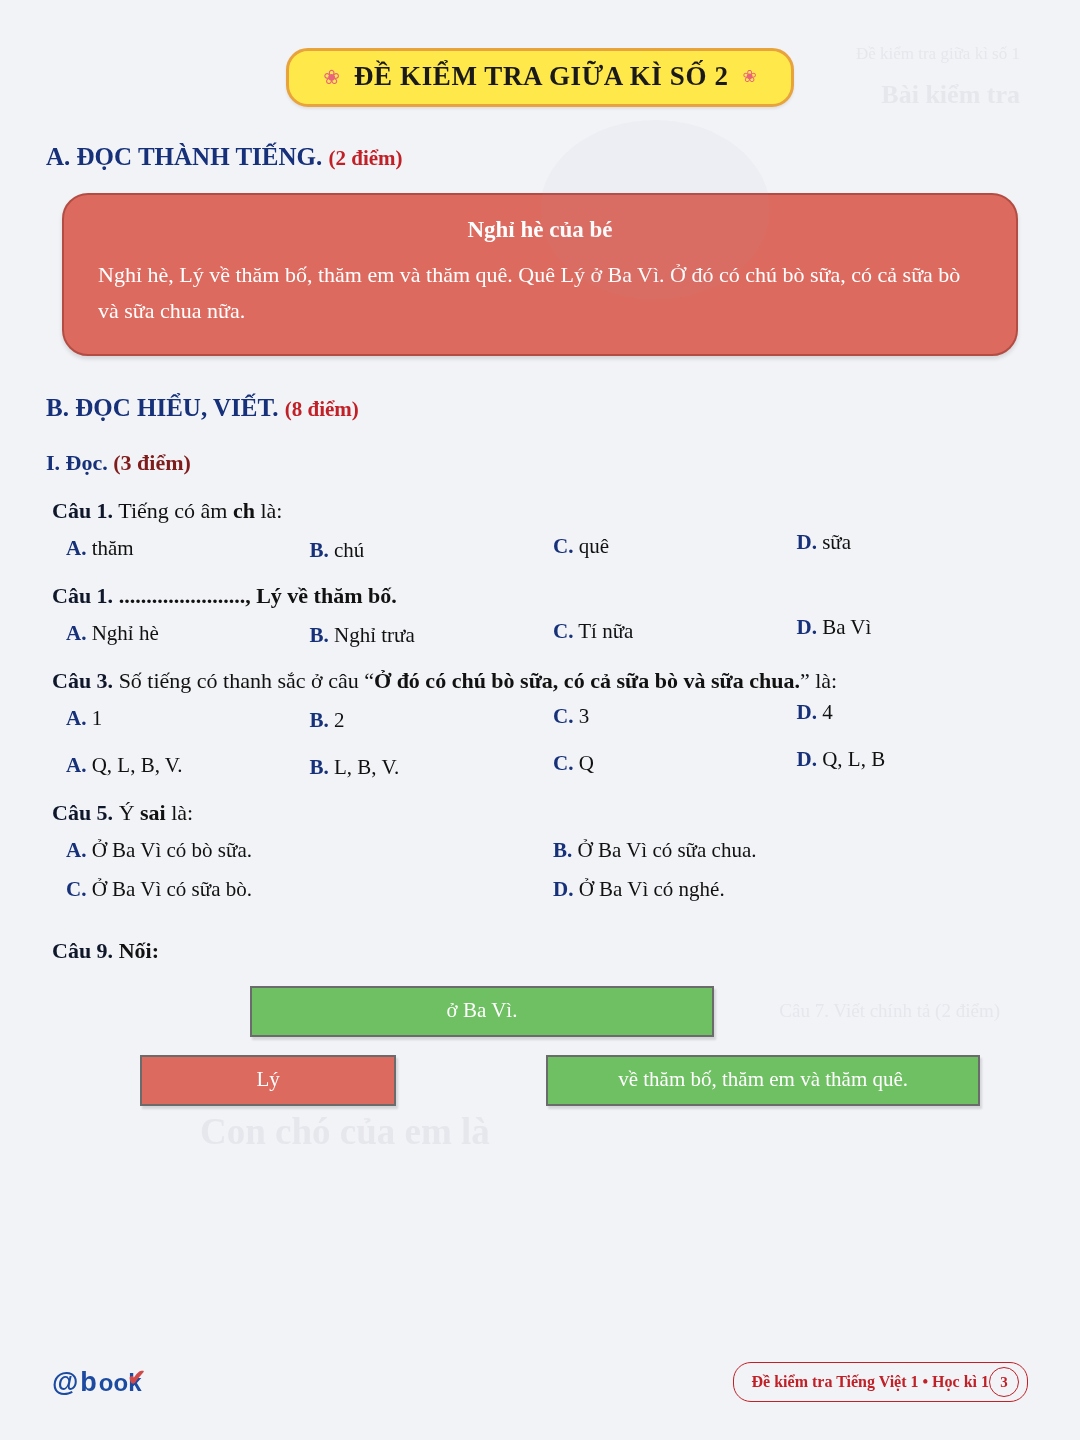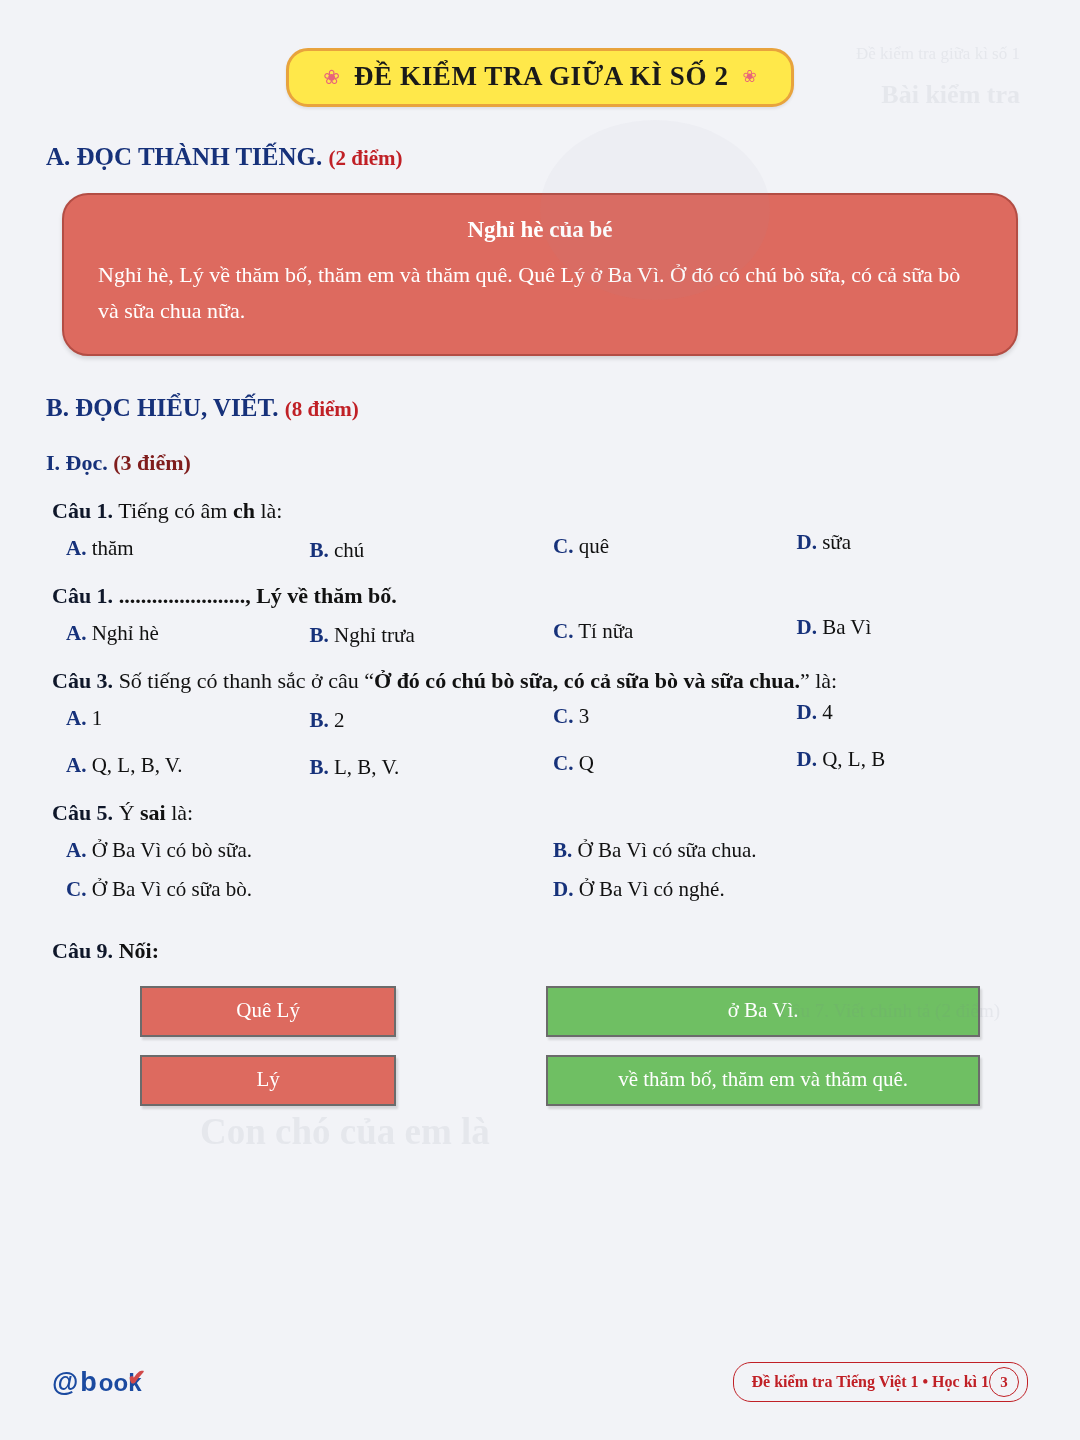--- a/index.html
+++ b/index.html
@@ -343,21 +343,20 @@
   </div>
 
   <div class="q">
     <div class="q-text">
       <span class="q-label">Câu 9.</span>&nbsp;<b>Nối:</b>
     </div>
   </div>
 
   <div class="match">
     <div class="match-row">
-      <div class="chip left">Quê Lý</div>
       <div class="chip right">ở Ba Vì.</div>
     </div>
     <div class="match-row">
       <div class="chip left">Lý</div>
       <div class="chip right">về thăm bố, thăm em và thăm quê.</div>
     </div>
   </div>
 
   <div class="footer">
     <div class="logo">

